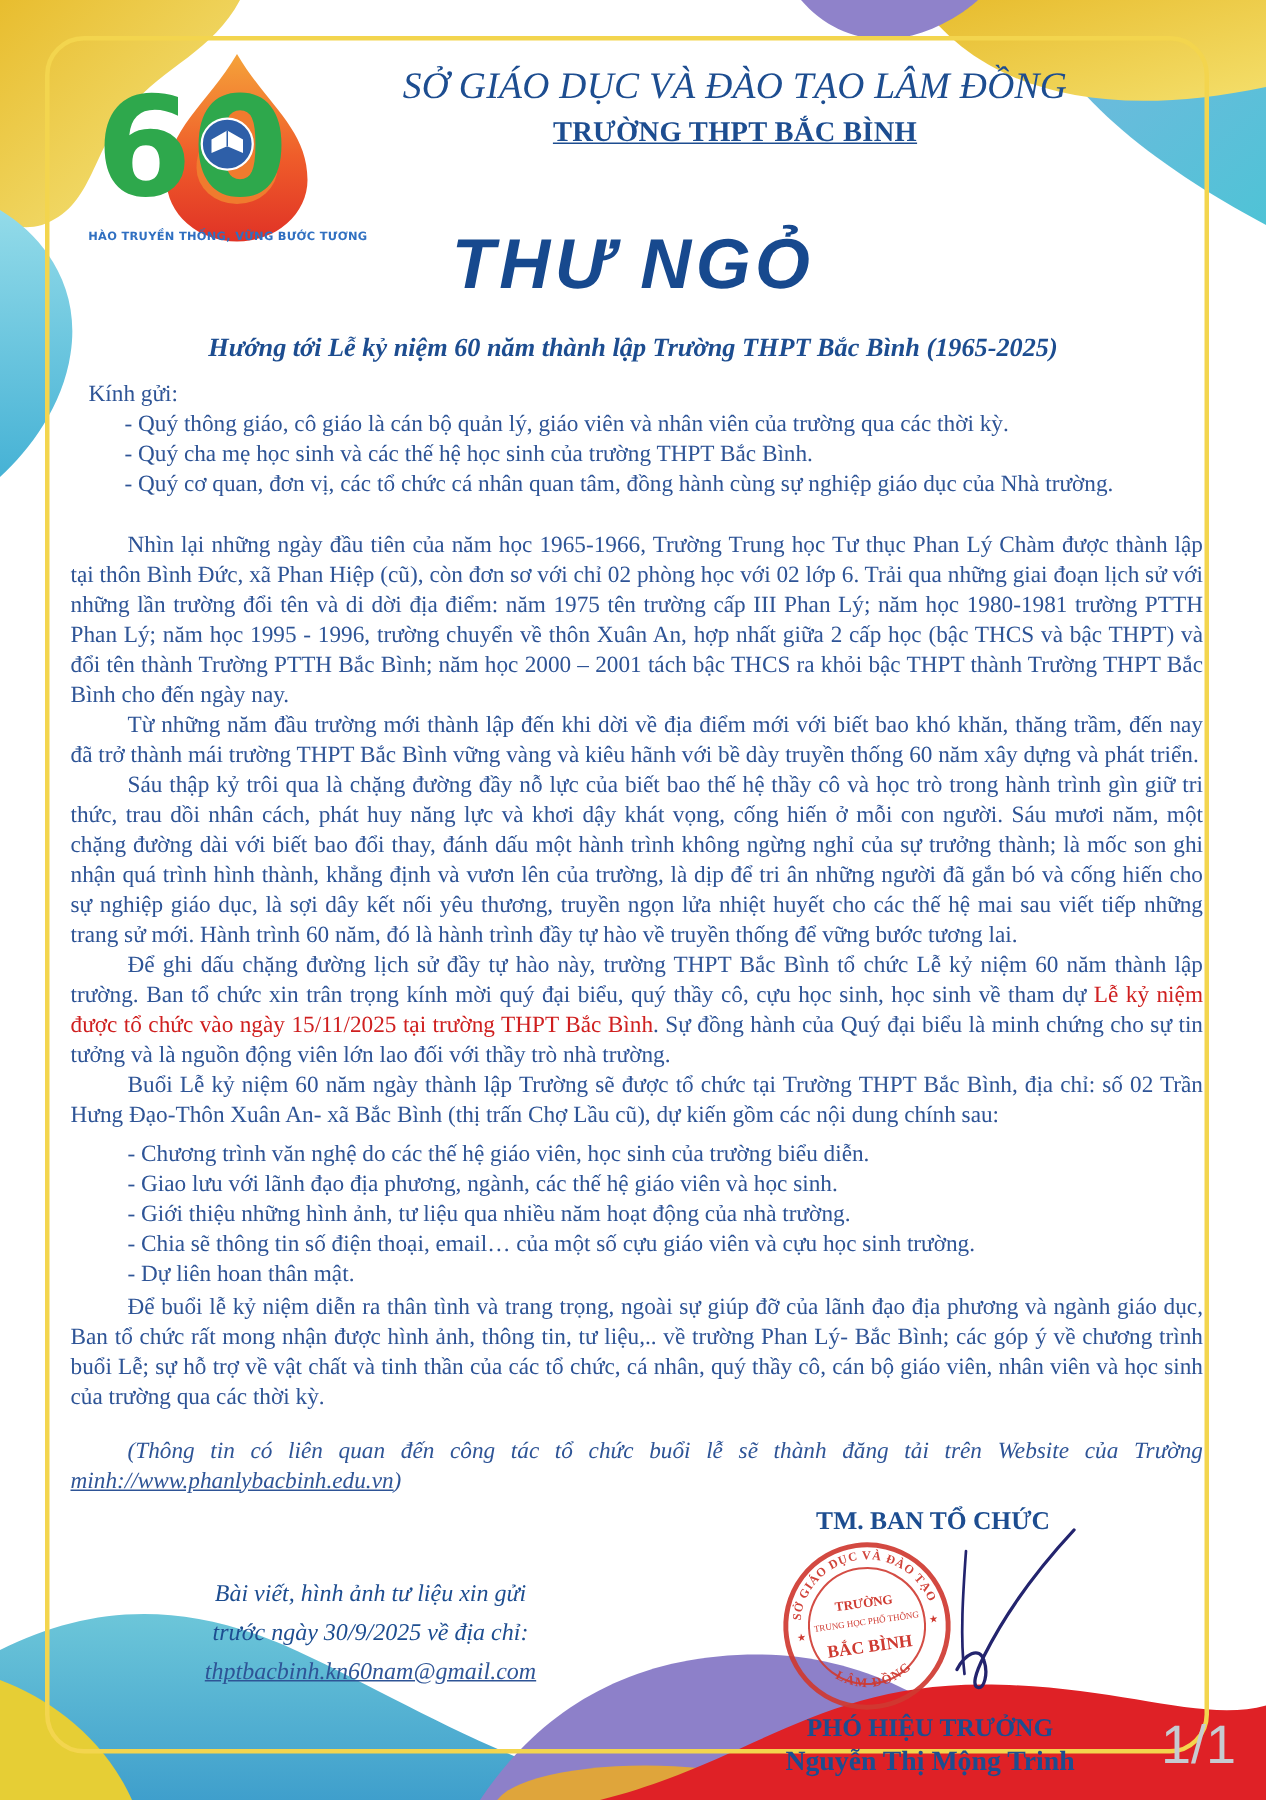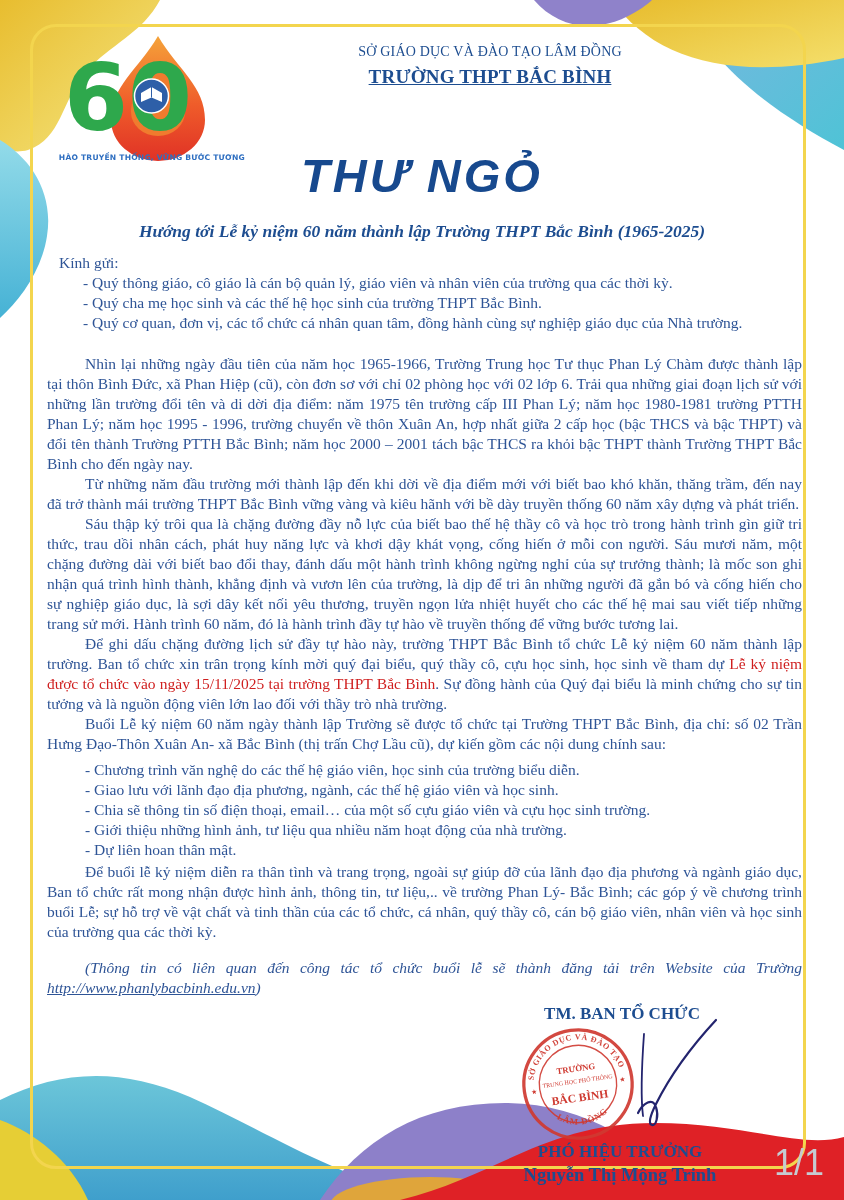--- a/index.html
+++ b/index.html
@@ -4,21 +4,21 @@
 <style>
   html,body{margin:0;padding:0;}
   body{width:844px;height:1200px;background:#ffffff;overflow:hidden;}
   .page{position:relative;width:844px;height:1200px;background:#fff;overflow:hidden;
         font-family:"Liberation Serif",serif;color:var(--body_blue);}
   .deco{position:absolute;z-index:0;pointer-events:none;}
   .border-frame{position:absolute;left:30px;top:24px;width:770px;height:1139px;
         border:3px solid var(--border_yellow);border-radius:26px;z-index:1;pointer-events:none;}
   
   .hdr{position:absolute;left:150px;top:44px;width:680px;text-align:center;z-index:2;}
-  .hdr .dept{font-size:14px;color:var(--navy);letter-spacing:.2px;}
+  .hdr .dept{font-size:25px;color:var(--navy);letter-spacing:.2px;font-style:italic;}
   .hdr .school{font-size:19px;font-weight:bold;color:var(--navy);text-decoration:underline;margin-top:6px;letter-spacing:.2px;}
   
   .logo{position:absolute;left:58px;top:34px;width:190px;height:132px;z-index:2;}
   
   .title{position:absolute;left:0;right:0;top:148px;text-align:center;z-index:2;
         font-family:"Liberation Sans",sans-serif;font-weight:bold;font-style:italic;
         font-size:47px;color:#17498e;letter-spacing:3px;}
   .subtitle{position:absolute;left:0;right:0;top:221px;text-align:center;z-index:2;
         font-weight:bold;font-style:italic;font-size:17.5px;color:var(--navy);}
   
@@ -141,27 +141,27 @@
 
     <p class="para gap-top">Nhìn lại những ngày đầu tiên của năm học 1965-1966, Trường Trung học Tư thục Phan Lý Chàm được thành lập tại thôn Bình Đức, xã Phan Hiệp (cũ), còn đơn sơ với chỉ 02 phòng học với 02 lớp 6. Trải qua những giai đoạn lịch sử với những lần trường đổi tên và di dời địa điểm: năm 1975 tên trường cấp III Phan Lý; năm học 1980-1981 trường PTTH Phan Lý; năm học 1995 - 1996, trường chuyển về thôn Xuân An,  hợp nhất giữa 2 cấp học (bậc THCS và bậc THPT) và đổi tên thành Trường PTTH Bắc Bình; năm học 2000 – 2001 tách bậc THCS ra khỏi bậc THPT thành Trường THPT Bắc Bình cho đến ngày nay.</p>
     <p class="para">Từ những năm đầu trường mới thành lập đến khi dời về địa điểm mới với biết bao khó khăn, thăng trầm, đến nay đã trở thành mái trường THPT Bắc Bình vững vàng và kiêu hãnh với bề dày truyền thống 60 năm xây dựng và phát triển.</p>
     <p class="para">Sáu thập kỷ trôi qua là chặng đường đầy nỗ lực của biết bao thế hệ thầy cô và học trò trong hành trình gìn giữ tri thức, trau dồi nhân cách, phát huy năng lực và khơi dậy khát vọng, cống hiến ở mỗi con người. Sáu mươi năm, một chặng đường dài với biết bao đổi thay, đánh dấu một hành trình không ngừng nghỉ của sự trưởng thành; là mốc son ghi nhận quá trình hình thành, khẳng định và vươn lên của trường, là dịp để tri ân những người đã gắn bó và cống hiến cho sự nghiệp giáo dục, là sợi dây kết nối yêu thương, truyền ngọn lửa nhiệt huyết cho các thế hệ mai sau viết tiếp những trang sử mới. Hành trình 60 năm, đó là hành trình đầy tự hào về truyền thống để vững bước tương lai.</p>
     <p class="para"><span>Để ghi dấu chặng đường lịch sử đầy tự hào này, trường THPT Bắc Bình tổ chức Lễ kỷ niệm 60 năm thành lập trường. Ban tổ chức xin trân trọng kính mời quý đại  biểu, quý thầy cô, cựu học sinh, học sinh về tham dự </span><span class="hl-red">Lễ kỷ niệm được tổ chức vào ngày 15/11/2025 tại trường THPT Bắc Bình</span><span>. Sự đồng hành của Quý đại biểu là minh chứng cho sự tin tưởng và là nguồn động viên lớn lao đối với thầy trò nhà trường.</span></p>
     <p class="para">Buổi Lễ kỷ niệm 60 năm ngày thành lập Trường sẽ được tổ chức tại Trường THPT Bắc Bình, địa chỉ: số 02 Trần Hưng Đạo-Thôn Xuân An- xã Bắc Bình (thị trấn Chợ Lầu cũ), dự kiến gồm các nội dung chính sau:</p>
 
     <div class="agenda">
       <div class="agenda-item">- Chương trình văn nghệ do các thế hệ giáo viên, học sinh của trường biểu diễn.</div>
       <div class="agenda-item">- Giao lưu với lãnh đạo địa phương, ngành, các thế hệ giáo viên và học sinh.</div>
+      <div class="agenda-item">- Giới thiệu những hình ảnh, tư liệu qua nhiều năm hoạt động của nhà trường.</div>
       <div class="agenda-item">- Chia sẽ thông tin số điện thoại, email… của một số cựu giáo viên và cựu học sinh trường.</div>
-      <div class="agenda-item">- Giới thiệu những hình ảnh, tư liệu qua nhiều năm hoạt động của nhà trường.</div>
       <div class="agenda-item">- Dự liên hoan thân mật.</div>
     </div>
 
     <p class="para">Để buổi lễ kỷ niệm diễn ra thân tình và trang trọng, ngoài sự giúp đỡ của lãnh đạo địa phương và ngành giáo dục, Ban tổ chức rất mong nhận được hình ảnh, thông tin, tư liệu,.. về trường Phan Lý- Bắc Bình; các góp ý về chương trình buổi Lễ; sự hỗ trợ về vật chất và tinh thần của các tổ chức, cá nhân, quý thầy cô, cán bộ giáo viên, nhân viên và học sinh của trường qua các thời kỳ.</p>
-    <p class="web-note"><span>(Thông tin có liên quan đến công tác tổ chức buổi lễ sẽ thành đăng tải trên Website của Trường </span><span class="doc-link">http://www.phanlybacbinh.edu.vn</span><span>)</span></p>
+    <p class="web-note"><span>(Thông tin có liên quan đến công tác tổ chức buổi lễ sẽ thành đăng tải trên Website của Trường </span><span class="doc-link">minh://www.phanlybacbinh.edu.vn</span><span>)</span></p>
   </div>
 
   <div class="tm">TM. BAN TỔ CHỨC</div>
 
   <svg class="stamp" viewBox="0 0 120 120">
     <defs>
       <path id="arcTop" d="M 14,60 A 46,46 0 0 1 106,60"></path>
       <path id="arcBot" d="M 18,60 A 42,42 0 0 0 102,60"></path>
     </defs>
     <circle cx="60" cy="60" r="56" fill="none" stroke="var(--stamp_red)" stroke-width="3.4" opacity="0.92"></circle>
@@ -182,16 +182,21 @@
   <svg class="signature" viewBox="0 0 130 125">
     <path d="M118 8 C92 36 72 64 58 92 C52 104 50 112 54 113 C58 114 61 104 58 95 C55 85 45 91 40 101" fill="none" stroke="#23246e" stroke-width="2.2" stroke-linecap="round"></path>
     <path d="M46 22 C44 50 42 80 45 104" fill="none" stroke="#23246e" stroke-width="1.8" stroke-linecap="round"></path>
   </svg>
 
   <div class="sig-block">
     <div class="sig-pos">PHÓ HIỆU TRƯỞNG</div>
     <div class="sig-name">Nguyễn Thị Mộng Trinh</div>
   </div>
 
+  <div class="footer-note">
+    <div>Bài viết, hình ảnh tư liệu xin gửi</div>
+    <div>trước ngày  30/9/2025 về địa chỉ:</div>
+    <div><span class="doc-link">thptbacbinh.kn60nam@gmail.com</span></div>
+  </div>
 
   <div class="page-ind">1/1</div>
 
 </div>
 
 </body></html>

